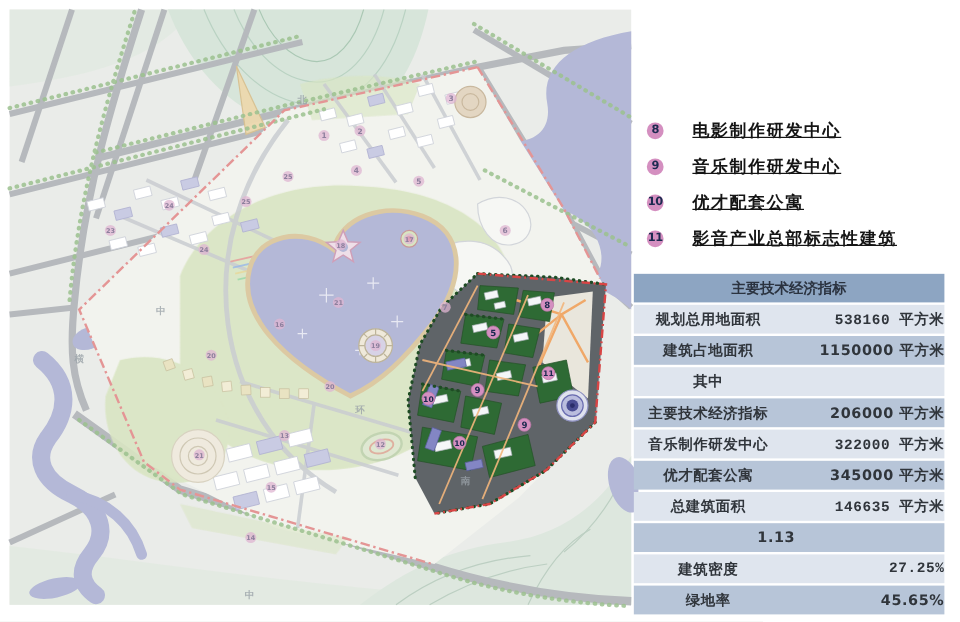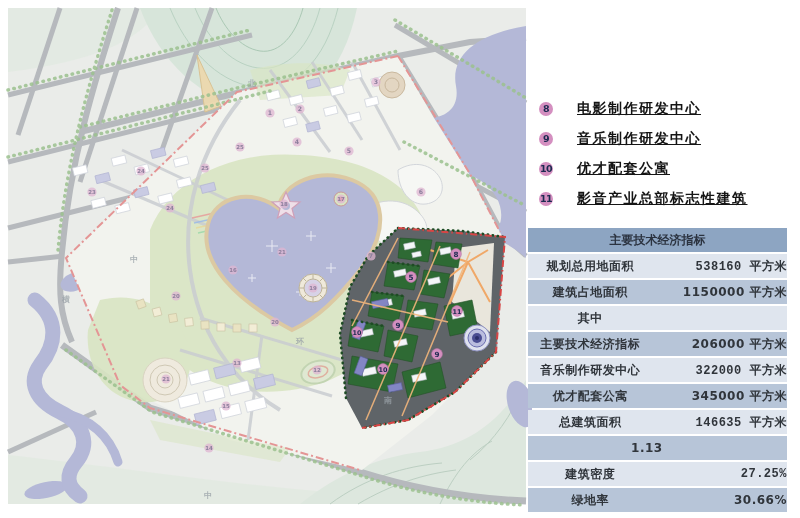--- a/index.html
+++ b/index.html
@@ -491,15 +491,15 @@
   </div>
   <div class="trow med">
     <span class="c2">1.13</span>
   </div>
   <div class="trow light">
     <span class="c1">建筑密度</span>
     <span class="c2">27.25%</span>
   </div>
   <div class="trow med">
     <span class="c1">绿地率</span>
-    <span class="c2">30.66%</span>
+    <span class="c2">45.65%</span>
   </div>
 </div>
 
 </body></html>

